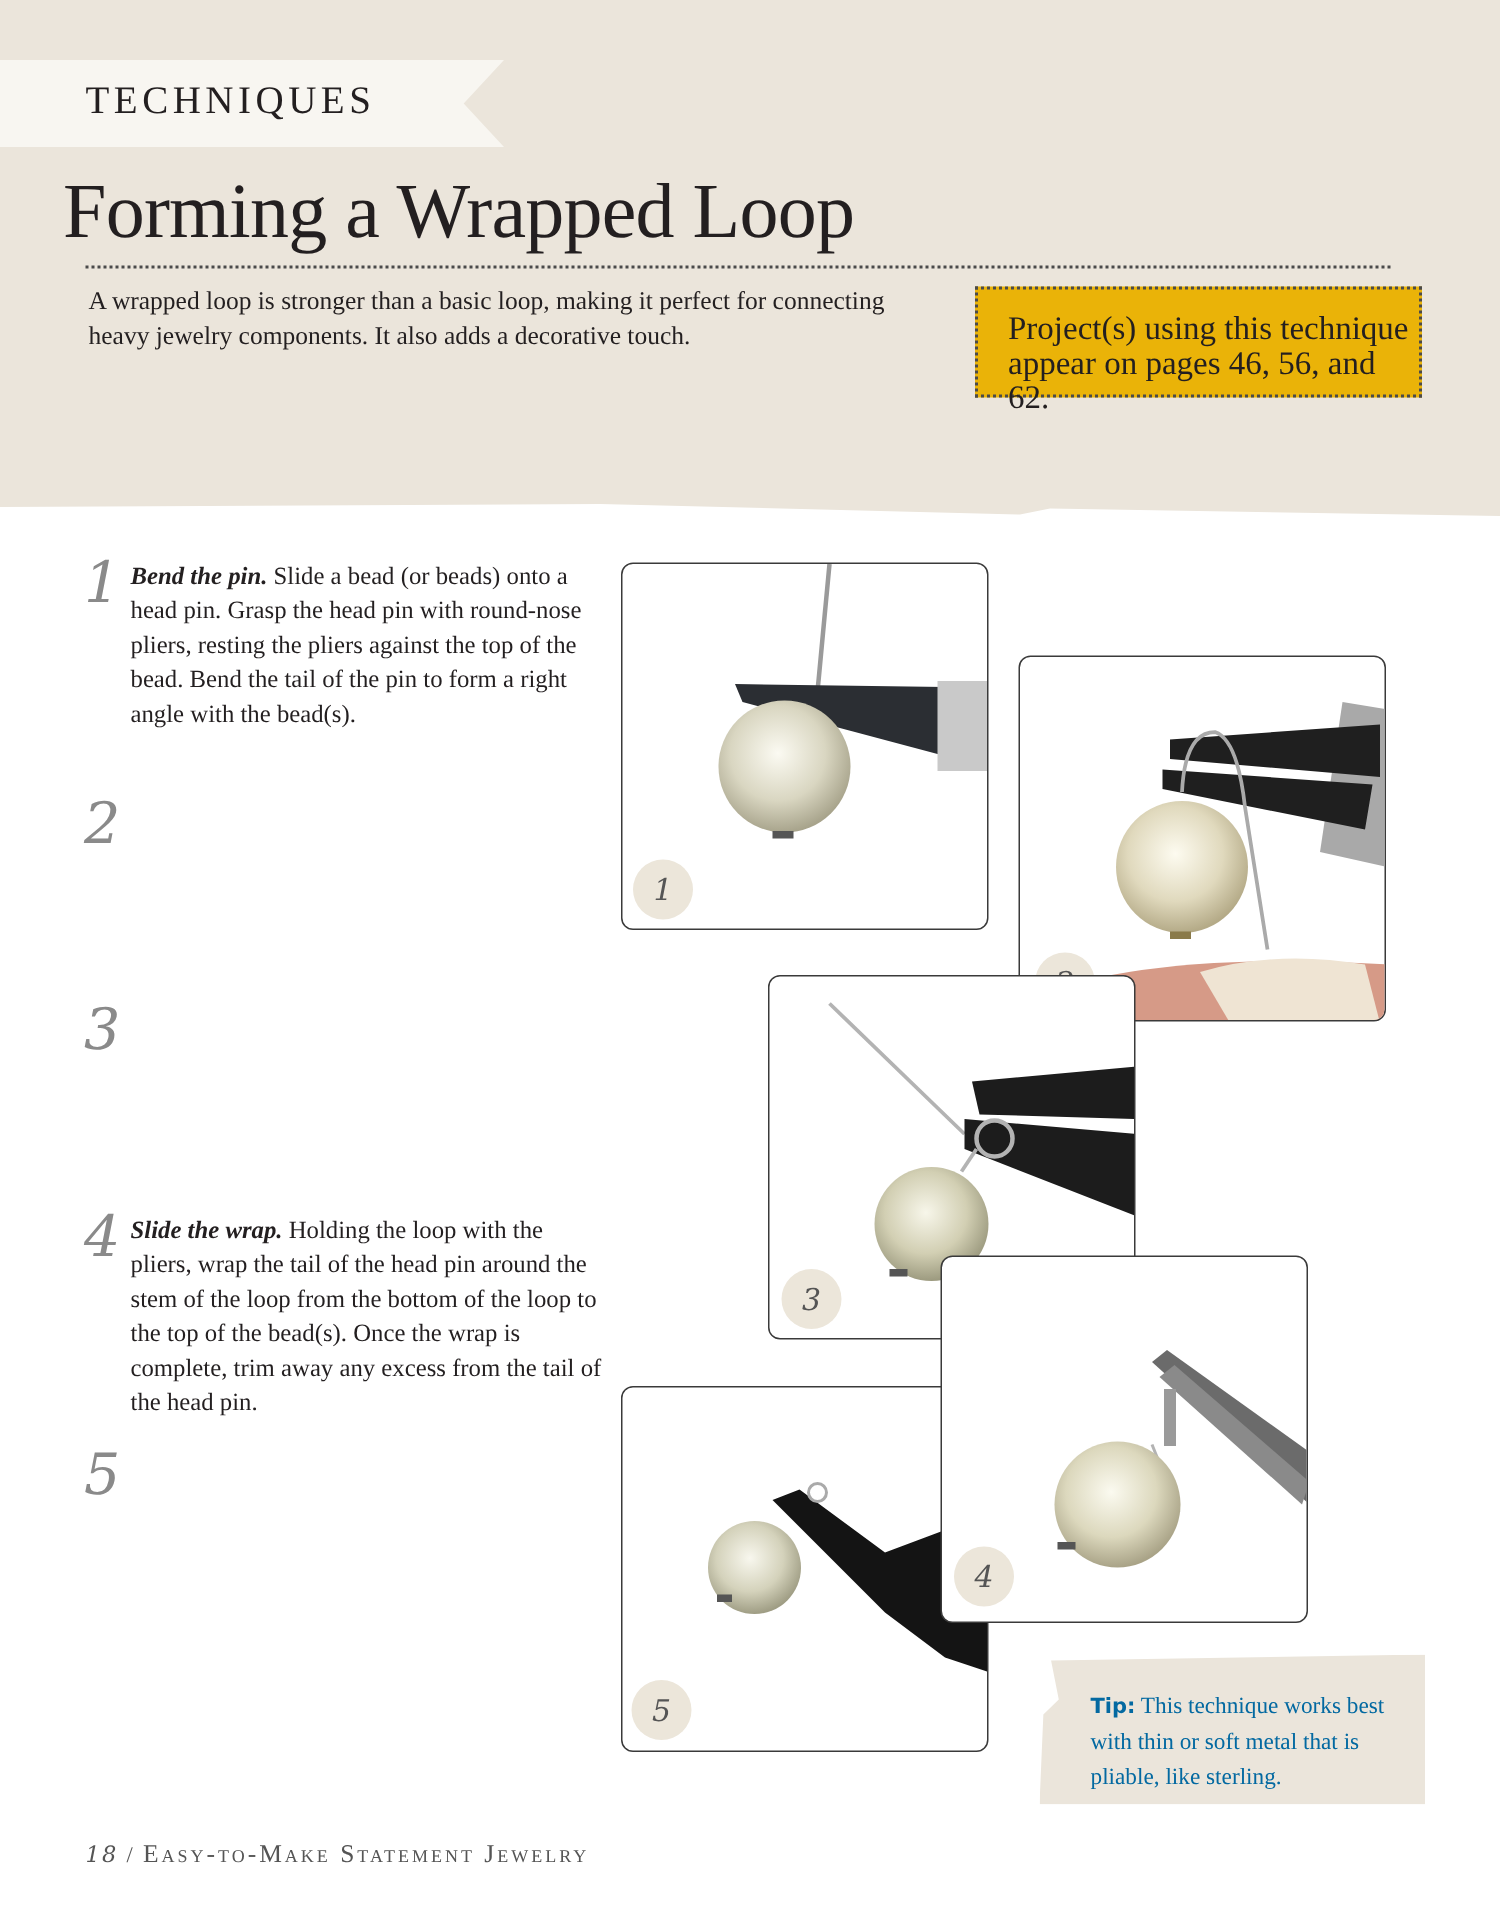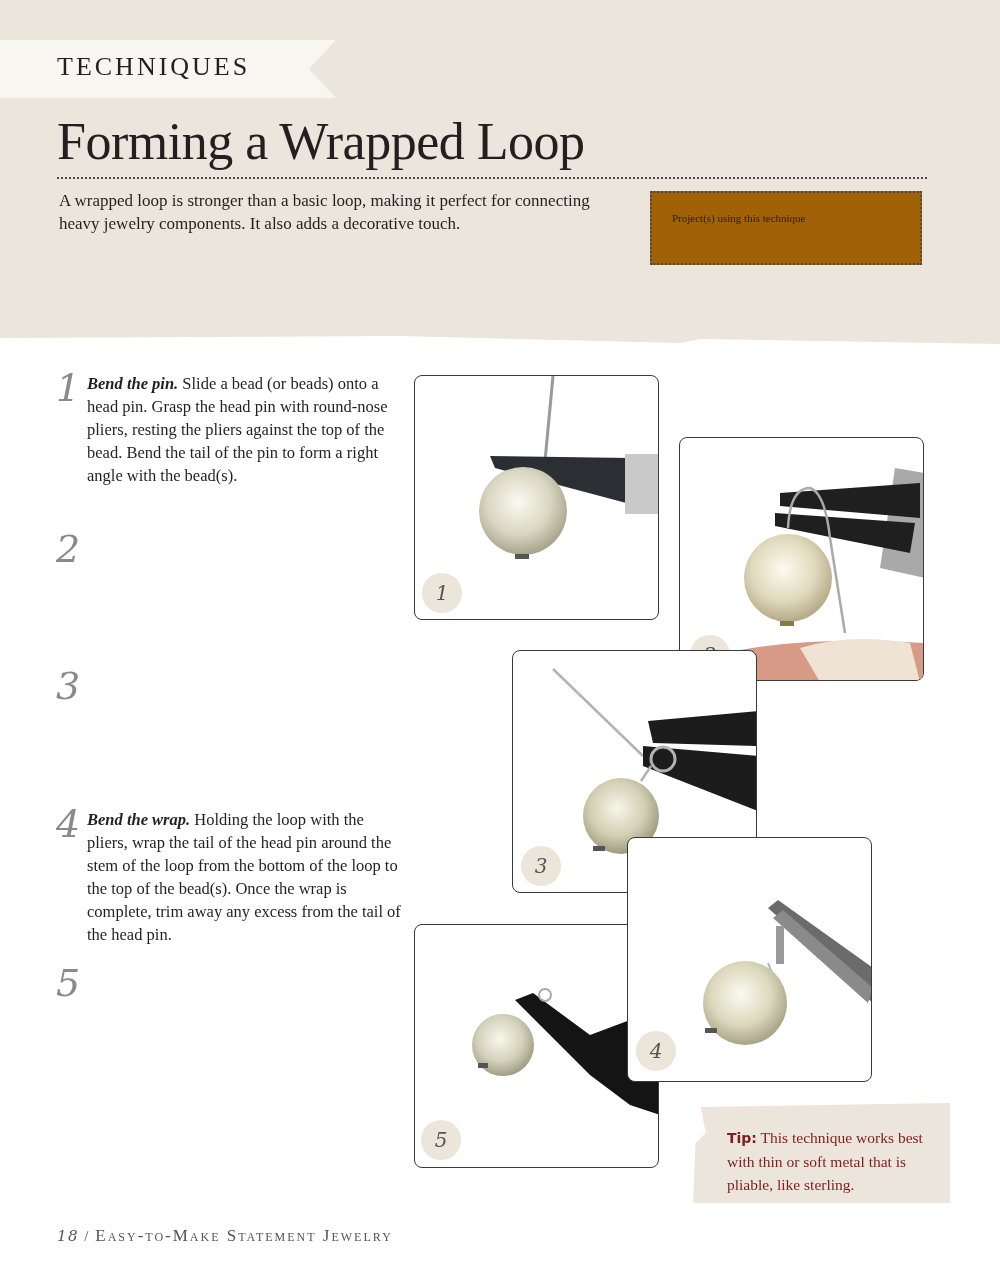--- a/index.html
+++ b/index.html
@@ -14,36 +14,36 @@
   .ribbon {
     position: absolute; left: 0; top: 40px; width: 336px; height: 58px;
     background: #f8f6f1;
     clip-path: polygon(0 0, 100% 0, 92% 50%, 100% 100%, 0 100%);
   }
   .ribbon-label {
     position: absolute; left: 57px; top: 52px;
     font-size: 26px; letter-spacing: 3px; color: #231f20;
   }
   .page-title {
-    position: absolute; left: 57px; top: 112px;
+    position: absolute; left: 42px; top: 112px;
     font-size: 52px; font-weight: normal; color: #231f20; letter-spacing: -0.5px;
   }
   .title-rule {
     position: absolute; left: 57px; top: 177px; width: 870px; height: 0;
     border-top: 2px dotted #4a4a4a;
   }
   .intro {
     position: absolute; left: 59px; top: 189px; width: 560px;
     font-size: 17px; line-height: 23px; color: #231f20;
   }
   .projects-box {
-    position: absolute; left: 650px; top: 191px; width: 272px; height: 74px;
-    background: #a16207; border: 2px dotted #4a4a4a;
+    position: absolute; left: 650px; top: 191px; width: 298px; height: 74px;
+    background: #eab308; border: 2px dotted #4a4a4a;
     padding: 14px 0 0 20px;
-    font-size: 11px; line-height: 23px; color: #231f20;
+    font-size: 22px; line-height: 23px; color: #231f20;
   }
 
   .step { position: absolute; left: 56px; width: 345px; }
   .step-number {
     position: absolute; left: 0; top: -4px;
     font-family: "DejaVu Serif", serif; font-style: italic; font-weight: 200;
     font-size: 38px; color: #8a8a8a; line-height: 40px;
   }
   .step-text {
     margin-left: 31px; font-size: 16.5px; line-height: 23px; color: #231f20;
@@ -61,21 +61,21 @@
   }
   .photo svg { position: absolute; left: 0; top: 0; }
 
   .tip-box {
     position: absolute; left: 693px; top: 1103px; width: 257px; height: 100px;
     background: #ebe5db;
     clip-path: polygon(3% 4%, 100% 0, 100% 100%, 0 100%, 1% 40%, 5% 30%);
   }
   .tip-text {
     position: absolute; left: 727px; top: 1126px; width: 210px;
-    font-size: 15.5px; line-height: 23px; color: #7f1d1d;
+    font-size: 15.5px; line-height: 23px; color: #0369a1;
   }
   .tip-label { font-family: "DejaVu Sans", sans-serif; font-weight: bold; font-size: 14px; }
 
   .footer {
     position: absolute; left: 57px; top: 1226px;
     font-size: 15px; color: #555; letter-spacing: 1.5px;
   }
   .footer .pg { font-style: italic; font-family: "DejaVu Serif", serif; font-size: 15px; }
   .footer .book { font-variant: small-caps; font-size: 17px; letter-spacing: 2px; text-align: right; }
 </style>
@@ -83,35 +83,36 @@
 <body>
 
 <div class="header-band"></div>
 <div class="ribbon"></div>
 <div class="ribbon-label">TECHNIQUES</div>
 <h1 class="page-title">Forming a Wrapped Loop</h1>
 <div class="title-rule"></div>
 <p class="intro">A wrapped loop is stronger than a basic loop, making it perfect for connecting heavy jewelry components. It also adds a decorative touch.</p>
 <div class="projects-box">
   <div>Project(s) using this technique</div>
+  <div>appear on pages 46, 56, and 62.</div>
 </div>
 
 <div class="step" style="top:372px;">
   <div class="step-number">1</div>
   <p class="step-text"><span class="step-lead">Bend the pin.</span><span> Slide a bead (or beads) onto a head pin. Grasp the head pin with round-nose pliers, resting the pliers against the top of the bead. Bend the tail of the pin to form a right angle with the bead(s).</span></p>
 </div>
 <div class="step" style="top:533px;">
   <div class="step-number">2</div>
 </div>
 <div class="step" style="top:670px;">
   <div class="step-number">3</div>
 </div>
 <div class="step" style="top:808px;">
   <div class="step-number">4</div>
-  <p class="step-text"><span class="step-lead">Bend the wrap.</span><span> Holding the loop with the pliers, wrap the tail of the head pin around the stem of the loop from the bottom of the loop to the top of the bead(s). Once the wrap is complete, trim away any excess from the tail of the head pin.</span></p>
+  <p class="step-text"><span class="step-lead">Slide the wrap.</span><span> Holding the loop with the pliers, wrap the tail of the head pin around the stem of the loop from the bottom of the loop to the top of the bead(s). Once the wrap is complete, trim away any excess from the tail of the head pin.</span></p>
 </div>
 <div class="step" style="top:967px;">
   <div class="step-number">5</div>
 </div>
 
 <div class="photo" style="left:414px; top:375px; width:245px; height:245px;">
   <svg width="245" height="245">
     <defs>
       <radialGradient id="pg1" cx="0.45" cy="0.4" r="0.6">
           <stop offset="0" stop-color="#fbfaf2"></stop>

